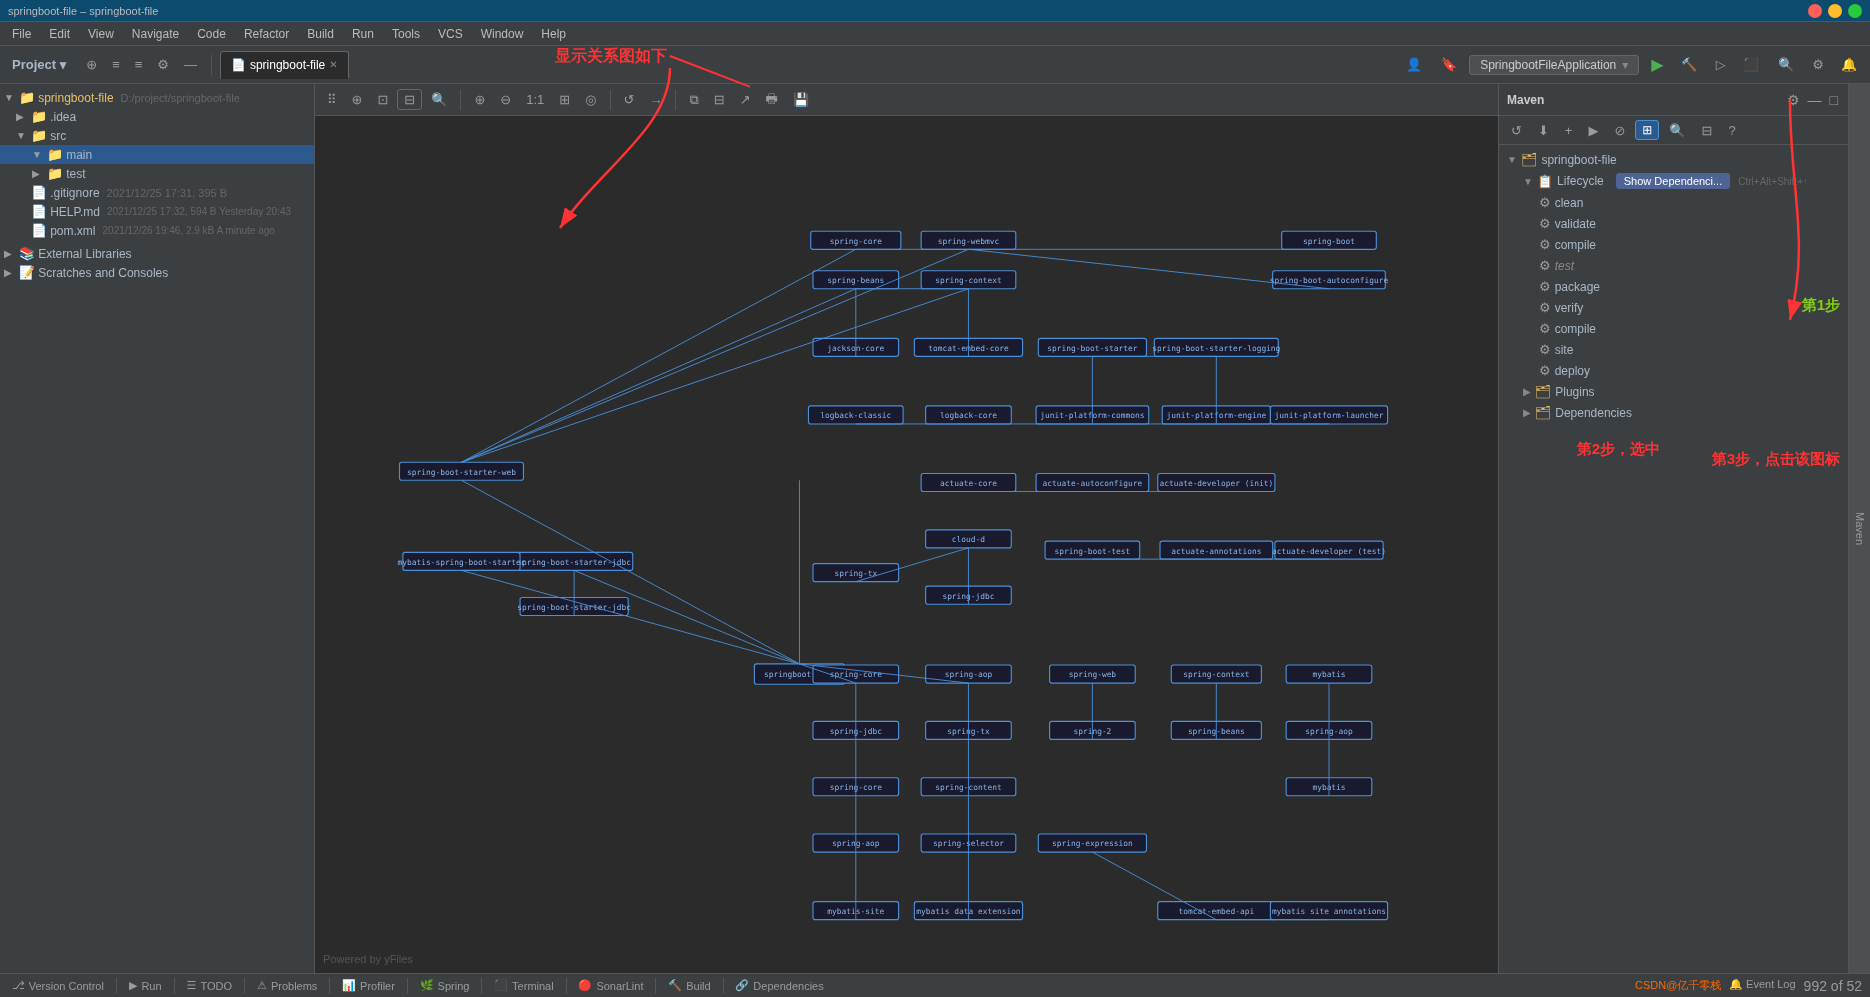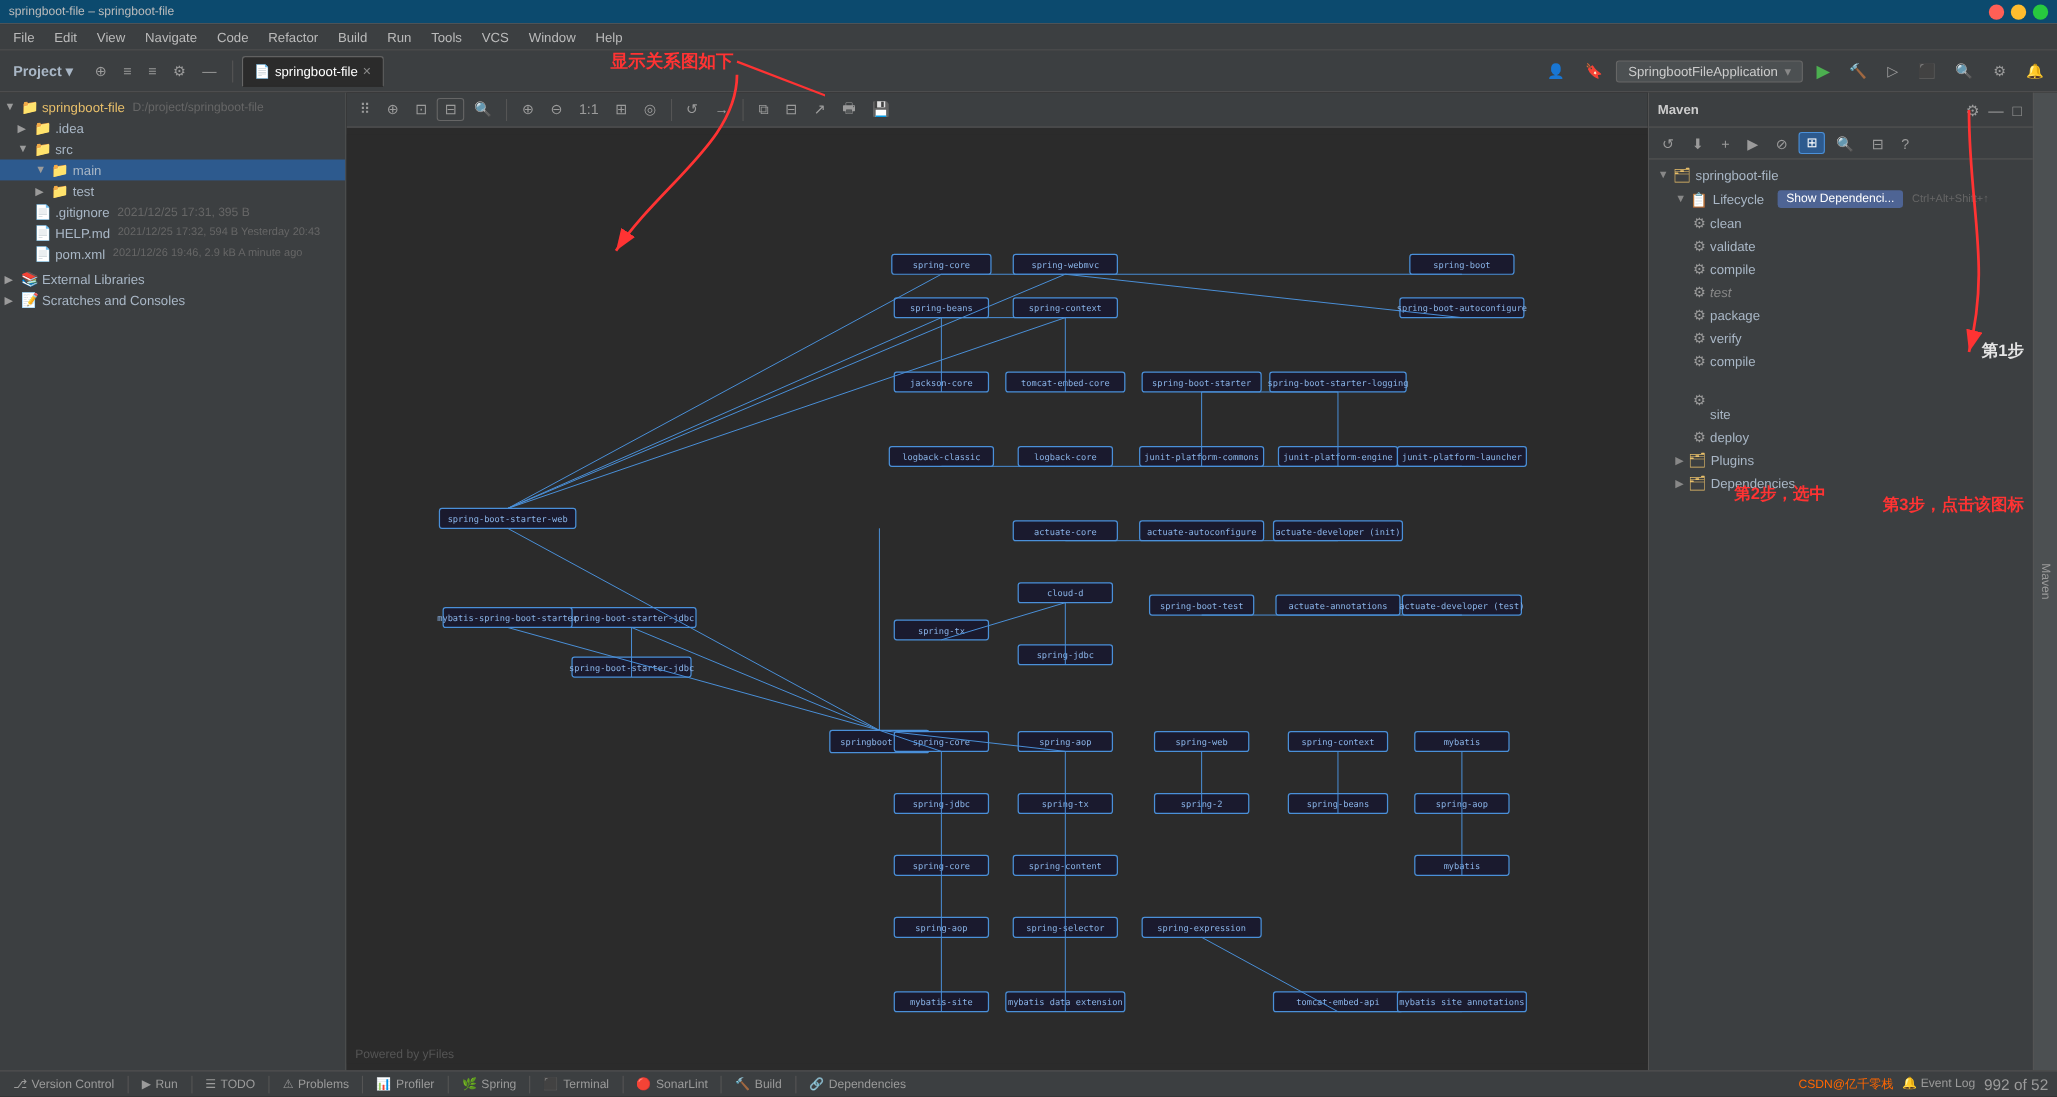--- a/index.html
+++ b/index.html
@@ -748,21 +748,21 @@
       <div class="maven-tree-item maven-indent-2">
         <span class="gear-icon">⚙</span>
         <span style="color:#a9b7c6;font-size:12px;">verify</span>
       </div>
       <div class="maven-tree-item maven-indent-2">
         <span class="gear-icon">⚙</span>
         <span style="color:#a9b7c6;font-size:12px;">compile</span>
       </div>
       <div class="maven-tree-item maven-indent-2">
         <span class="gear-icon">⚙</span>
-        <span style="color:#a9b7c6;font-size:12px;margin-top:28px;">site</span>
+        <span style="color:#a9b7c6;font-size:12px;">site</span>
       </div>
       <div class="maven-tree-item maven-indent-2">
         <span class="gear-icon">⚙</span>
         <span style="color:#a9b7c6;font-size:12px;">deploy</span>
       </div>
 
       <div class="maven-tree-item maven-indent-1">
         <span style="color:#888;font-size:10px;">▶</span>
         <span style="color:#e8bf6a;font-size:13px;">🗂</span>
         <span style="color:#a9b7c6;font-size:12px;">Plugins</span>
@@ -788,21 +788,21 @@
 
 <svg style="position:fixed;top:46px;left:450px;width:300px;height:100px;pointer-events:none;z-index:200;">
   <defs>
     <marker id="arrowhead1" markerWidth="8" markerHeight="6" refX="8" refY="3" orient="auto">
       <polygon points="0 0, 8 3, 0 6" fill="#ff3333"></polygon>
     </marker>
   </defs>
   <line x1="220" y1="10" x2="350" y2="60" stroke="#ff3333" stroke-width="2" marker-end="url(#arrowhead1)"></line>
 </svg>
 
-<div style="position:fixed;top:310px;right:30px;color:#e5e5e5;font-size:15px;font-weight:bold;pointer-events:none;z-index:200;">
+<div style="position:fixed;top:296px;right:30px;color:#84cc16;font-size:15px;font-weight:bold;pointer-events:none;z-index:200;">
   第1步
 </div>
 <div style="position:fixed;top:440px;right:210px;color:#ff3333;font-size:15px;font-weight:bold;pointer-events:none;z-index:200;">
   第2步，选中
 </div>
 <div style="position:fixed;top:450px;right:30px;color:#ff3333;font-size:15px;font-weight:bold;pointer-events:none;z-index:200;">
   第3步，点击该图标
 </div>
 
 <svg style="position:fixed;top:48px;left:540px;width:200px;height:200px;pointer-events:none;z-index:199;">

